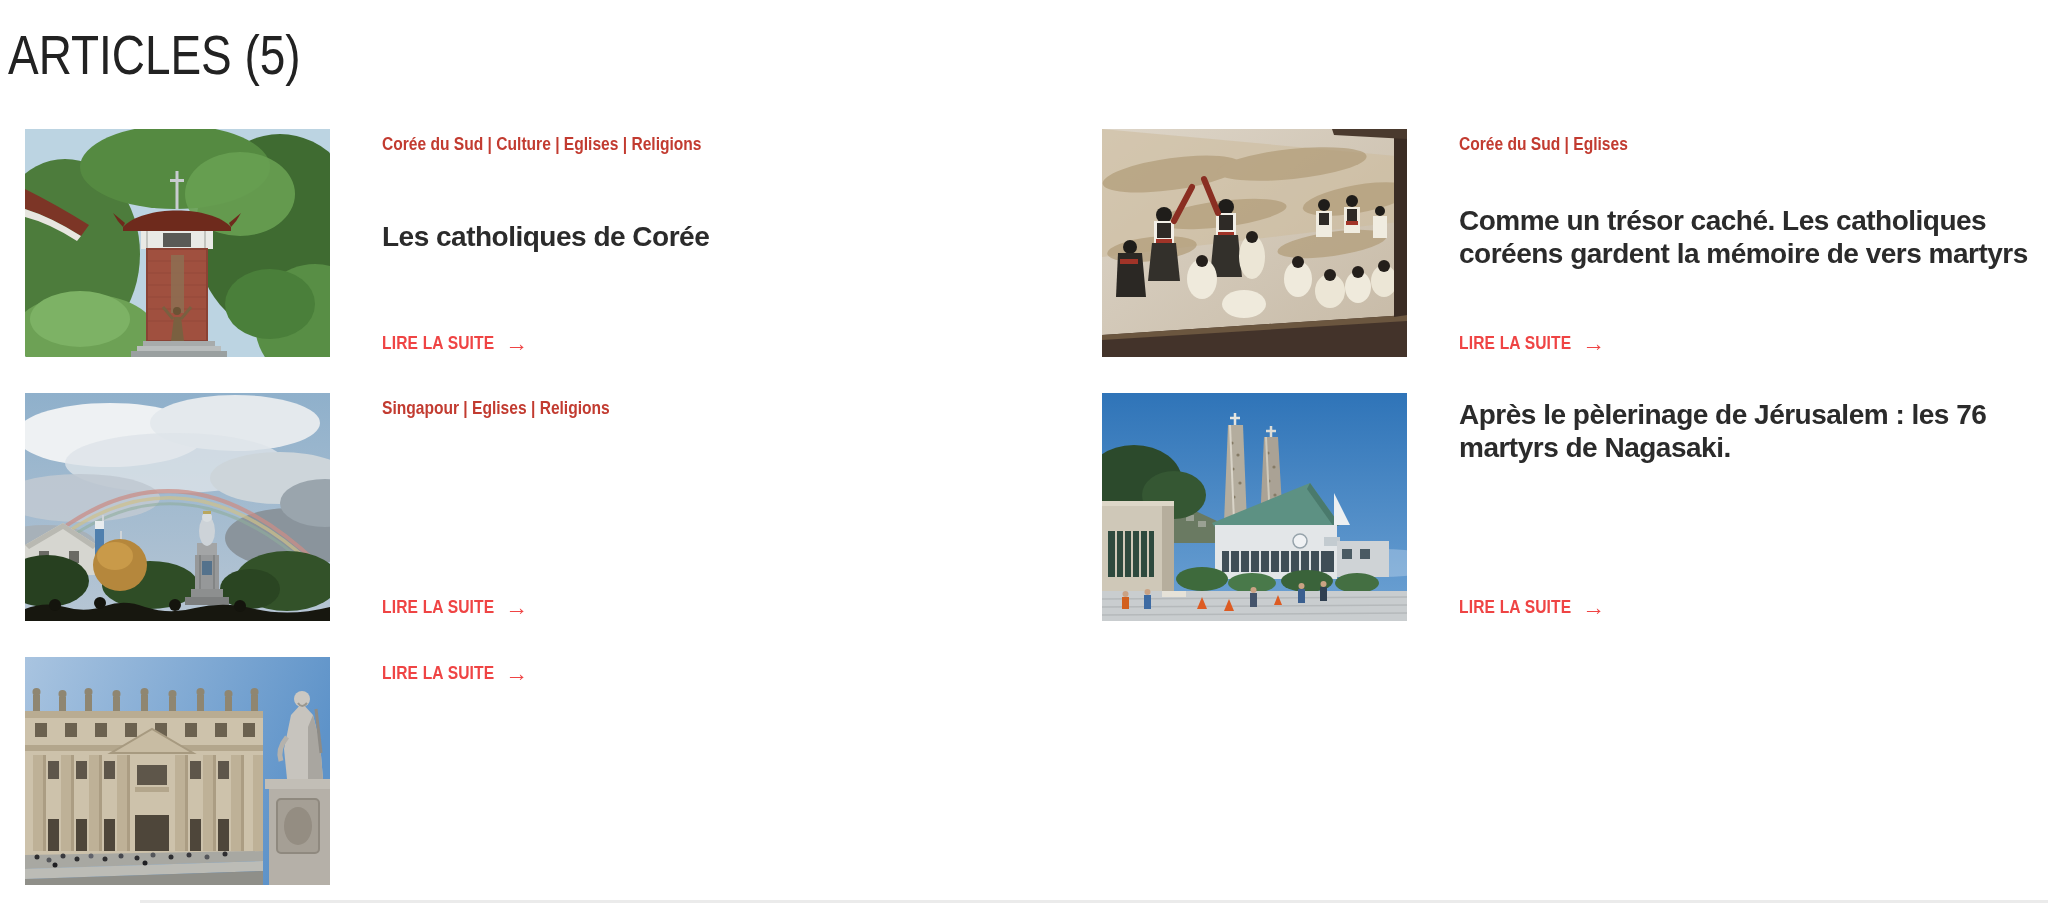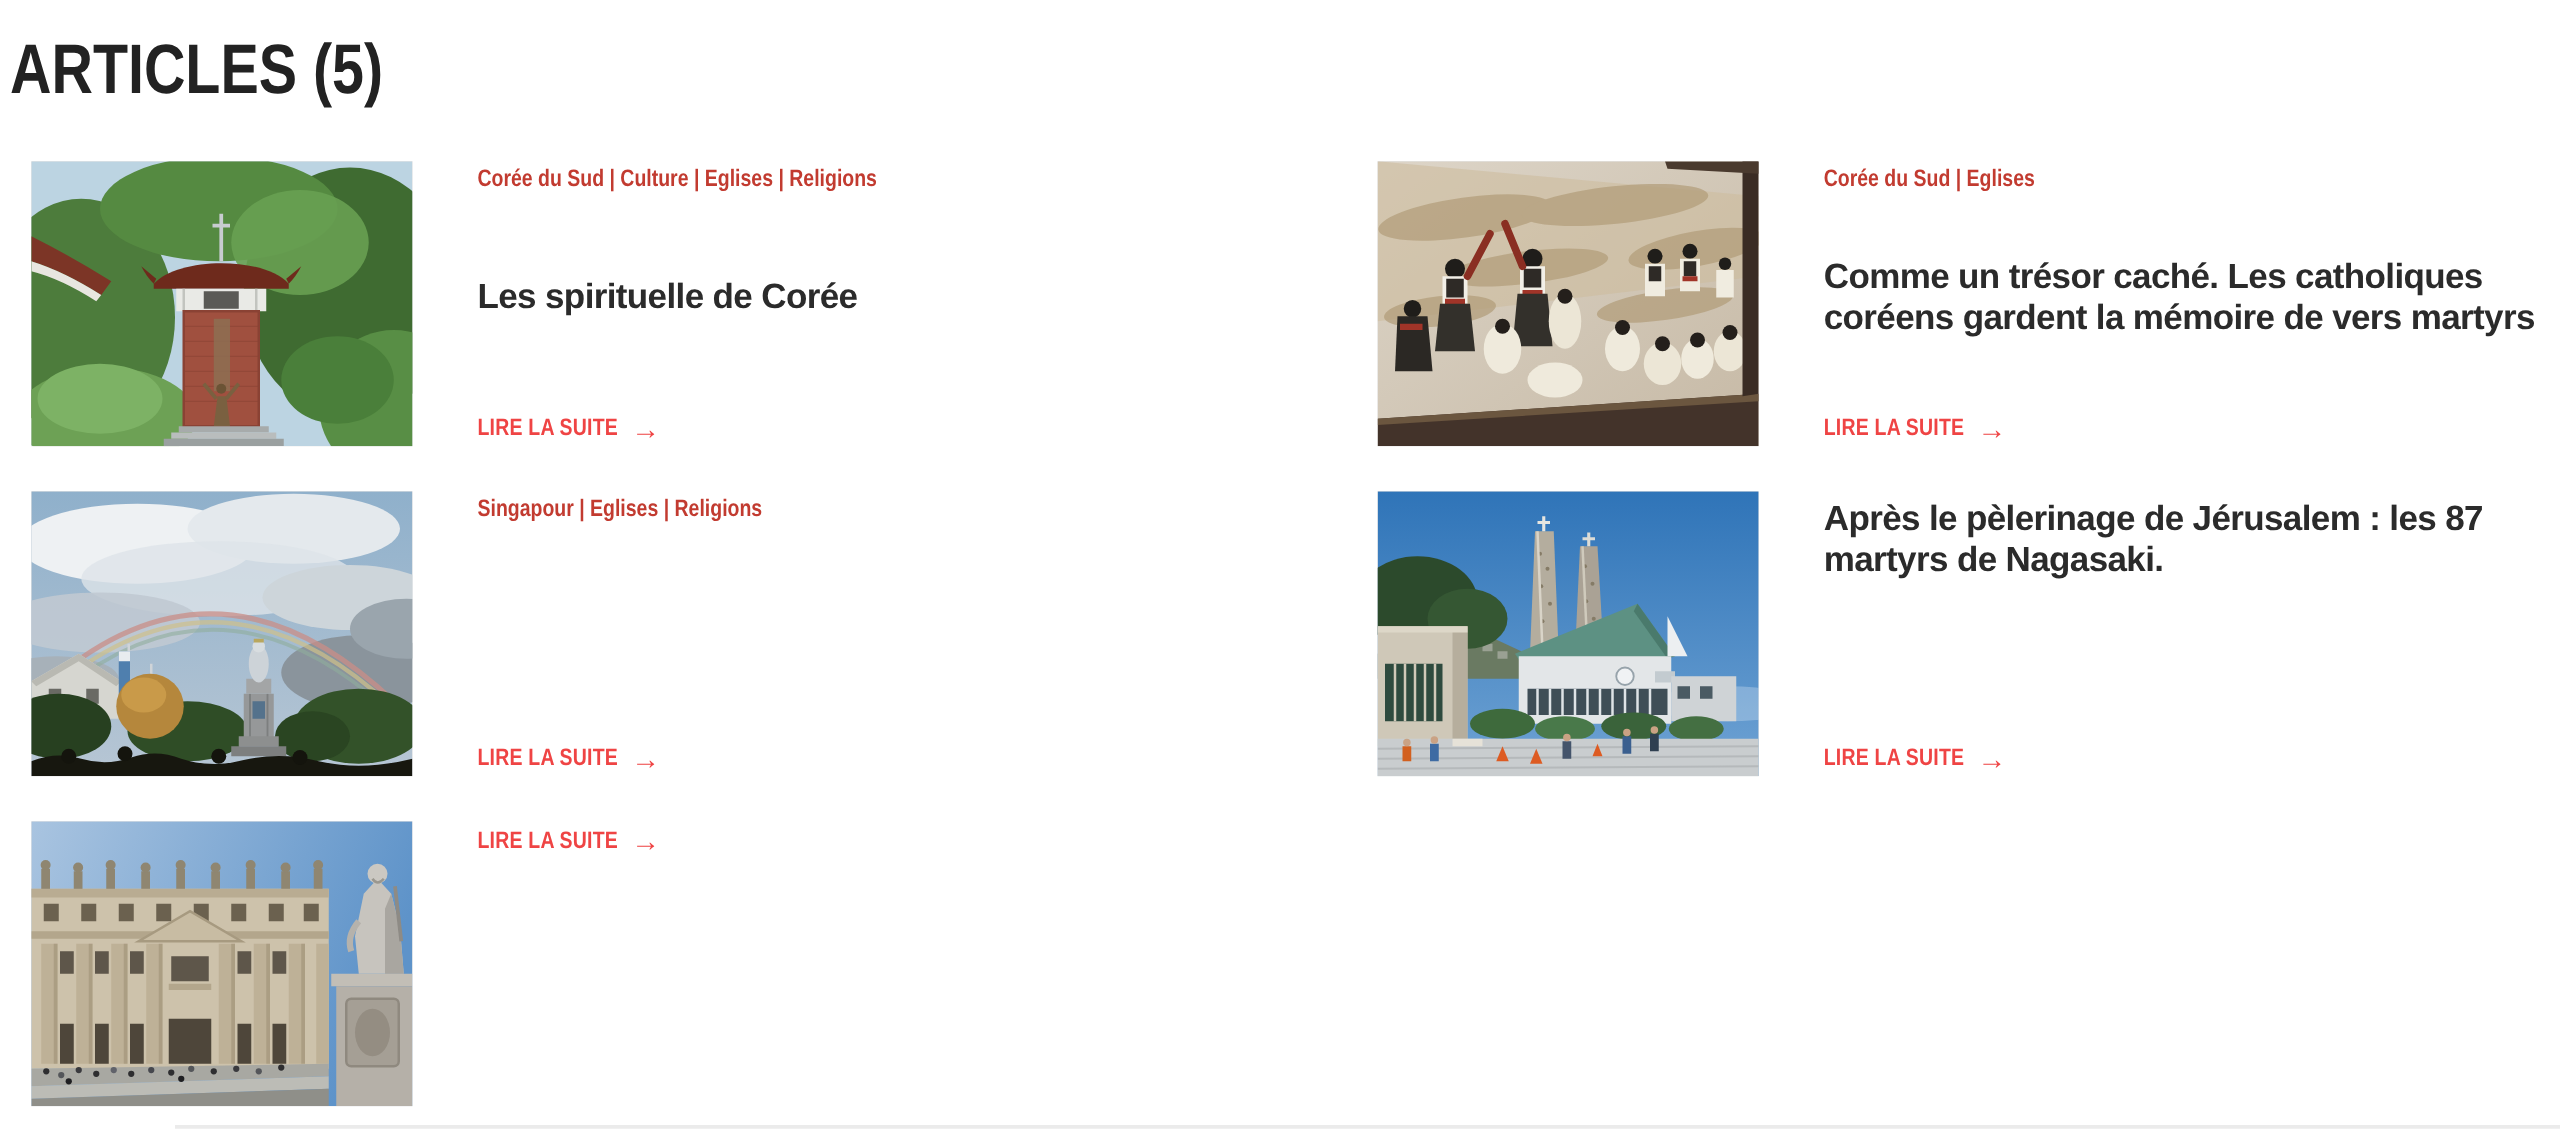--- a/index.html
+++ b/index.html
@@ -18,21 +18,21 @@
     display: inline-block;
     transform: scaleX(0.82);
     transform-origin: 0 50%;
     white-space: nowrap;
   }
 
   h1.page-heading {
     margin: 14px 0 0 8px;
     font-size: 56px;
     line-height: 1.02;
-    font-weight: 700;
+    font-weight: 400;
     color: #222222;
     letter-spacing: 0;
   }
 
   .articles-grid {
     margin: 46px 4px 0 25px;
     display: grid;
     grid-template-columns: 1005px 1fr;
     column-gap: 72px;
     row-gap: 36px;
@@ -149,21 +149,21 @@
           <circle cx="152" cy="182" r="4" fill="#6b5335"></circle>
           <path d="M146,212 L159,212 L156,188 L149,188 Z" fill="#7a6040"></path>
           <path d="M148,190 L138,178 M156,190 L166,178" stroke="#7a6040" stroke-width="3" fill="none"></path>
           <rect x="118" y="212" width="72" height="5" fill="#a7abab"></rect>
           <rect x="112" y="217" width="84" height="5" fill="#b9bdbd"></rect>
           <rect x="106" y="222" width="96" height="6" fill="#9aa0a0"></rect>
         </svg>
       </div>
       <div class="card-body">
         <div class="card-cats"><span class="condensed">Corée du Sud | Culture | Eglises | Religions</span></div>
-        <h2 class="card-title">Les spirituelle de Corée</h2>
+        <h2 class="card-title">Les catholiques de Corée</h2>
         <div class="read-more">
           <span class="label"><span class="condensed">LIRE LA SUITE</span></span>
           <span class="arrow">→</span>
         </div>
       </div>
     </div>
 
     <div class="card col2">
       <div class="card-image">
         <svg viewBox="0 0 305 228" aria-hidden="true">
@@ -400,21 +400,21 @@
               <circle cx="221.5" cy="191" r="3" fill="#caa284"></circle>
           </g>
           <g fill="#dd5b22">
             <polygon points="95,216 100,204 105,216"></polygon>
               <polygon points="122,218 127,206 132,218"></polygon>
               <polygon points="172,212 176,202 180,212"></polygon>
           </g>
         </svg>
       </div>
       <div class="card-body">
-        <h2 class="card-title">Après le pèlerinage de Jérusalem : les 87 martyrs de Nagasaki.</h2>
+        <h2 class="card-title">Après le pèlerinage de Jérusalem : les 76 martyrs de Nagasaki.</h2>
         <div class="read-more">
           <span class="label"><span class="condensed">LIRE LA SUITE</span></span>
           <span class="arrow">→</span>
         </div>
       </div>
     </div>
 
     <div class="card col1">
       <div class="card-image">
         <svg viewBox="0 0 305 228" aria-hidden="true">

